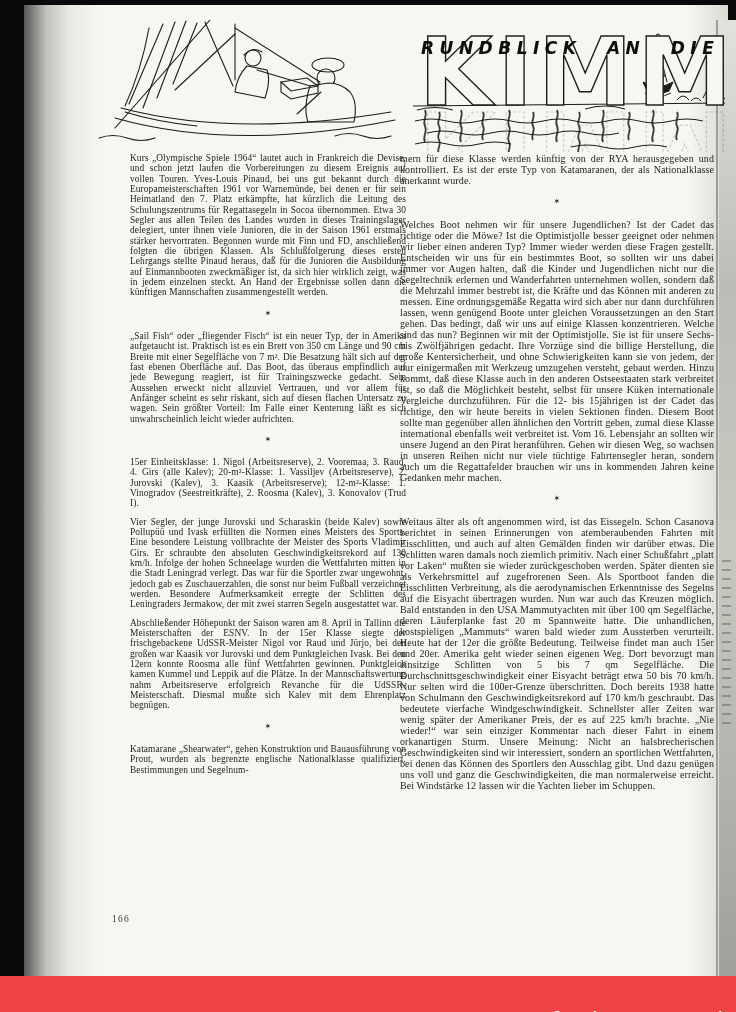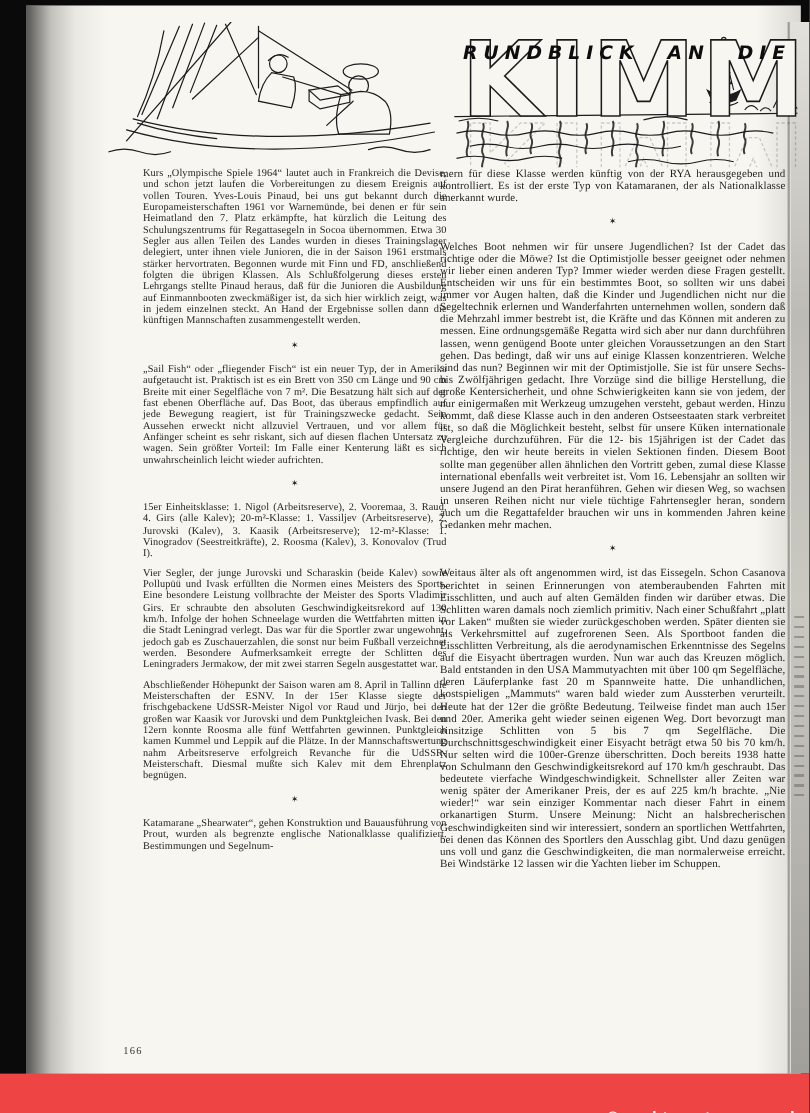--- a/index.html
+++ b/index.html
@@ -17,21 +17,21 @@
   .edge-line{position:absolute;left:716px;top:20px;width:2px;height:956px;background:rgba(90,90,85,.5);}
   .bottom-bar{position:absolute;left:0;top:976px;width:736px;height:49px;background:#ef4444;
           display:flex;align-items:flex-end;justify-content:flex-end;box-sizing:border-box;padding-right:5px;}
   .watermark{color:#ffffff;font-family:"Liberation Sans",sans-serif;font-size:15px;font-weight:bold;letter-spacing:.2px;}
   .header-art{position:absolute;left:85px;top:20px;width:640px;height:132px;}
   .col{position:absolute;top:153px;color:#1e1e1e;text-align:justify;}
   .col-left{left:130px;width:276px;font-size:9.4px;line-height:10.35px;letter-spacing:.1px;}
   .col-right{left:400px;width:314px;font-size:10px;line-height:11px;letter-spacing:.1px;}
   .para{margin:0 0 8px 0;}
   .star-sep{text-align:center;font-size:8px;line-height:8px;margin:12px 0 13px;color:#1e1e1e;}
-  .page-number{position:absolute;left:112px;top:951px;font-size:9.5px;color:#3a3a3a;letter-spacing:1.2px;}
+  .page-number{position:absolute;left:112px;top:914px;font-size:9.5px;color:#3a3a3a;letter-spacing:1.2px;}
 </style>
 </head>
 <body>
 
 <div class="canvas">
   <div class="page"></div>
   <div class="spine-shadow"></div>
   <div class="right-shade"></div>
   <div class="edge-line"></div>
   <div class="edge-strip"></div>

